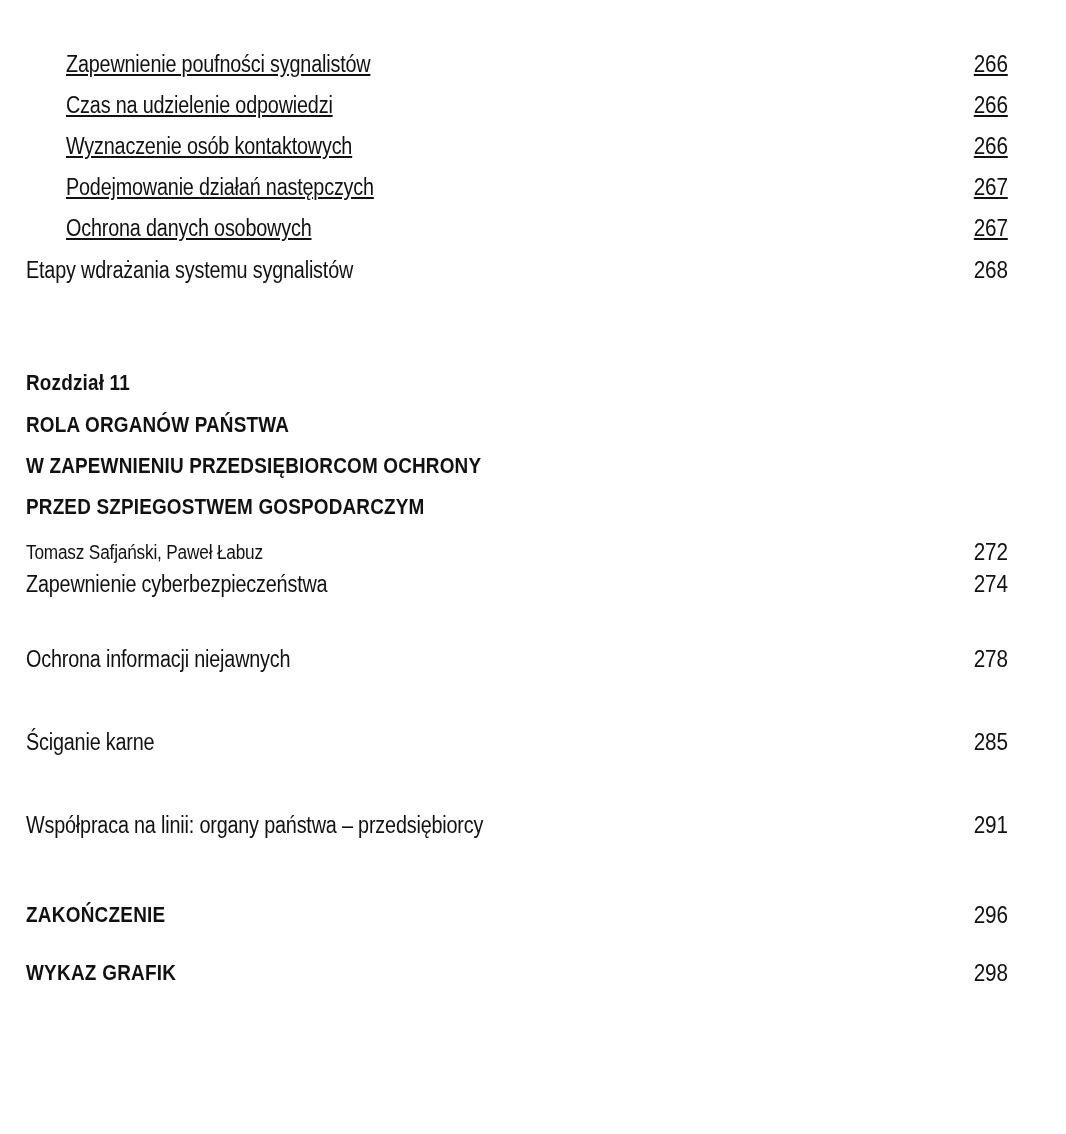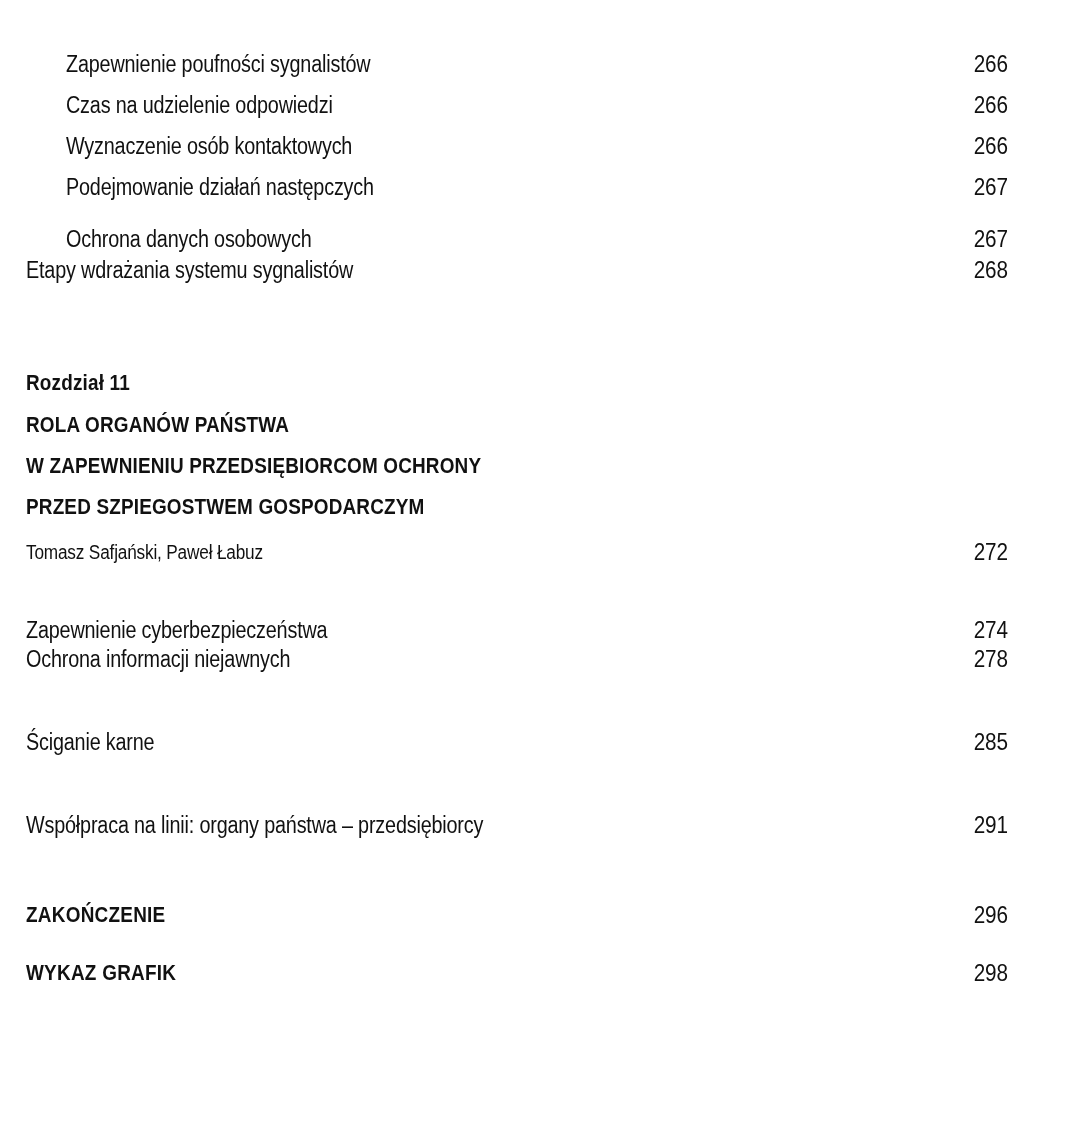--- a/index.html
+++ b/index.html
@@ -40,21 +40,21 @@
       transform: scaleX(0.86);
       transform-origin: left center;
     }
     .row .page-num {
       white-space: nowrap;
       display: inline-block;
       transform: scaleX(0.9);
       transform-origin: right center;
       font-size: 23px;
     }
-    .row.sub { left: 66px; width: 942px; }
+    .row.sub { left: 66px; width: 942px; text-decoration: underline; }
     .chapter-line {
       position: absolute;
       left: 26px;
       font-size: 22px;
       font-weight: bold;
       white-space: nowrap;
       transform: scaleX(0.86);
       transform-origin: left center;
       letter-spacing: 0.2px;
     }
@@ -79,41 +79,41 @@
     <span class="page-num">266</span>
   </div>
   <div class="row sub" style="top:130px">
     <span class="label">Wyznaczenie osób kontaktowych</span>
     <span class="page-num">266</span>
   </div>
   <div class="row sub" style="top:171px">
     <span class="label">Podejmowanie działań następczych</span>
     <span class="page-num">267</span>
   </div>
-  <div class="row sub" style="top:223px">
+  <div class="row sub" style="top:212px">
     <span class="label">Ochrona danych osobowych</span>
     <span class="page-num">267</span>
   </div>
 
   <div class="row" style="top:254px">
     <span class="label">Etapy wdrażania systemu sygnalistów</span>
     <span class="page-num">268</span>
   </div>
 
   <div class="chapter-line" style="top:370px">Rozdział 11</div>
   <div class="chapter-line" style="top:412px">ROLA ORGANÓW PAŃSTWA</div>
   <div class="chapter-line" style="top:453px">W ZAPEWNIENIU PRZEDSIĘBIORCOM OCHRONY</div>
   <div class="chapter-line" style="top:494px">PRZED SZPIEGOSTWEM GOSPODARCZYM</div>
 
   <div class="row author" style="top:536px">
     <span class="label">Tomasz Safjański, Paweł Łabuz</span>
     <span class="page-num">272</span>
   </div>
 
-  <div class="row" style="top:614px">
+  <div class="row" style="top:568px">
     <span class="label">Zapewnienie cyberbezpieczeństwa</span>
     <span class="page-num">274</span>
   </div>
   <div class="row" style="top:643px">
     <span class="label">Ochrona informacji niejawnych</span>
     <span class="page-num">278</span>
   </div>
   <div class="row" style="top:726px">
     <span class="label">Ściganie karne</span>
     <span class="page-num">285</span>

